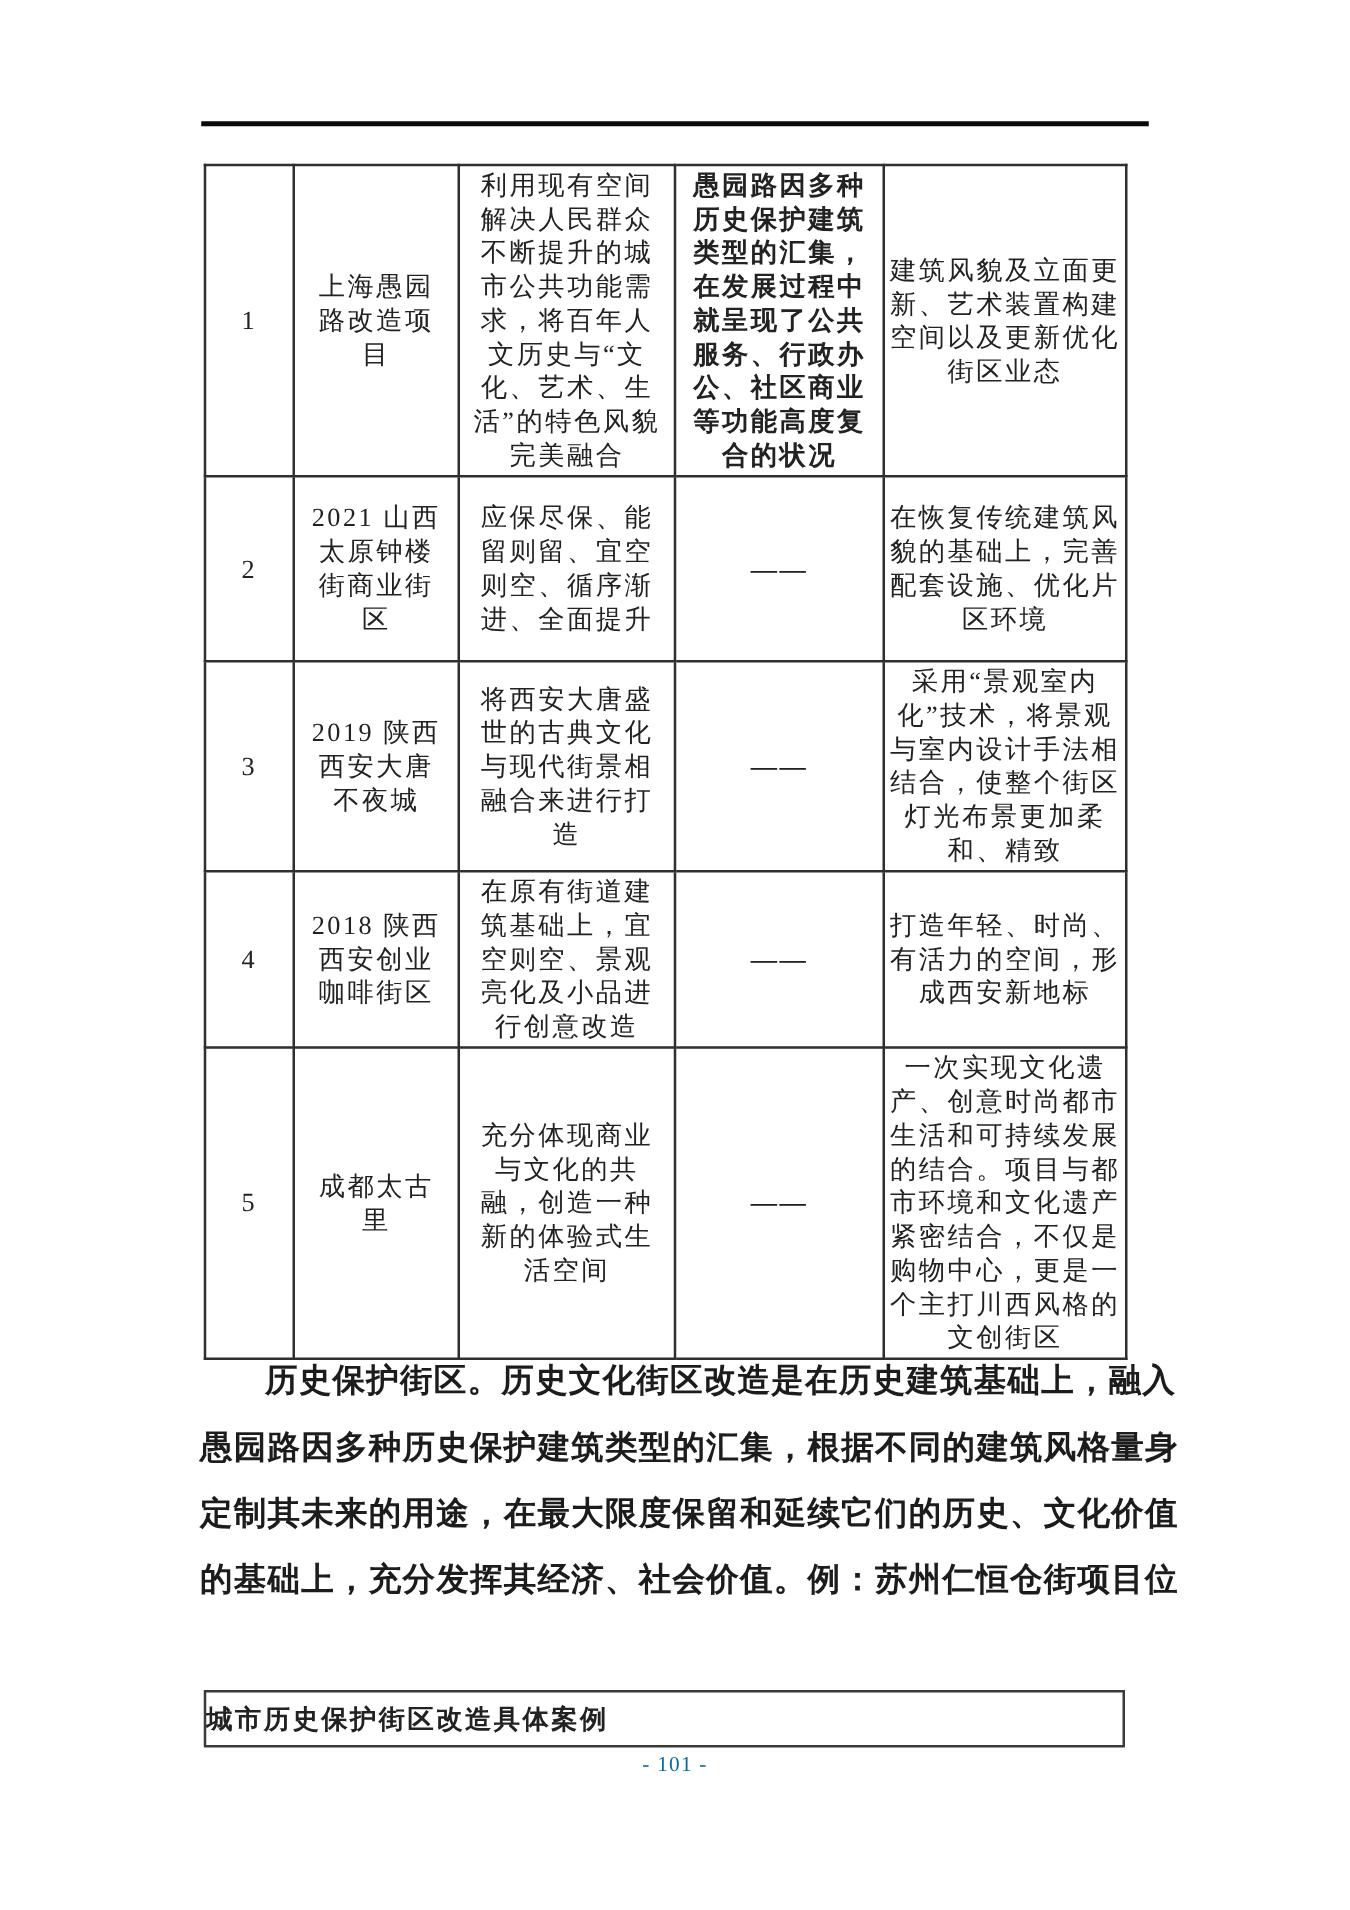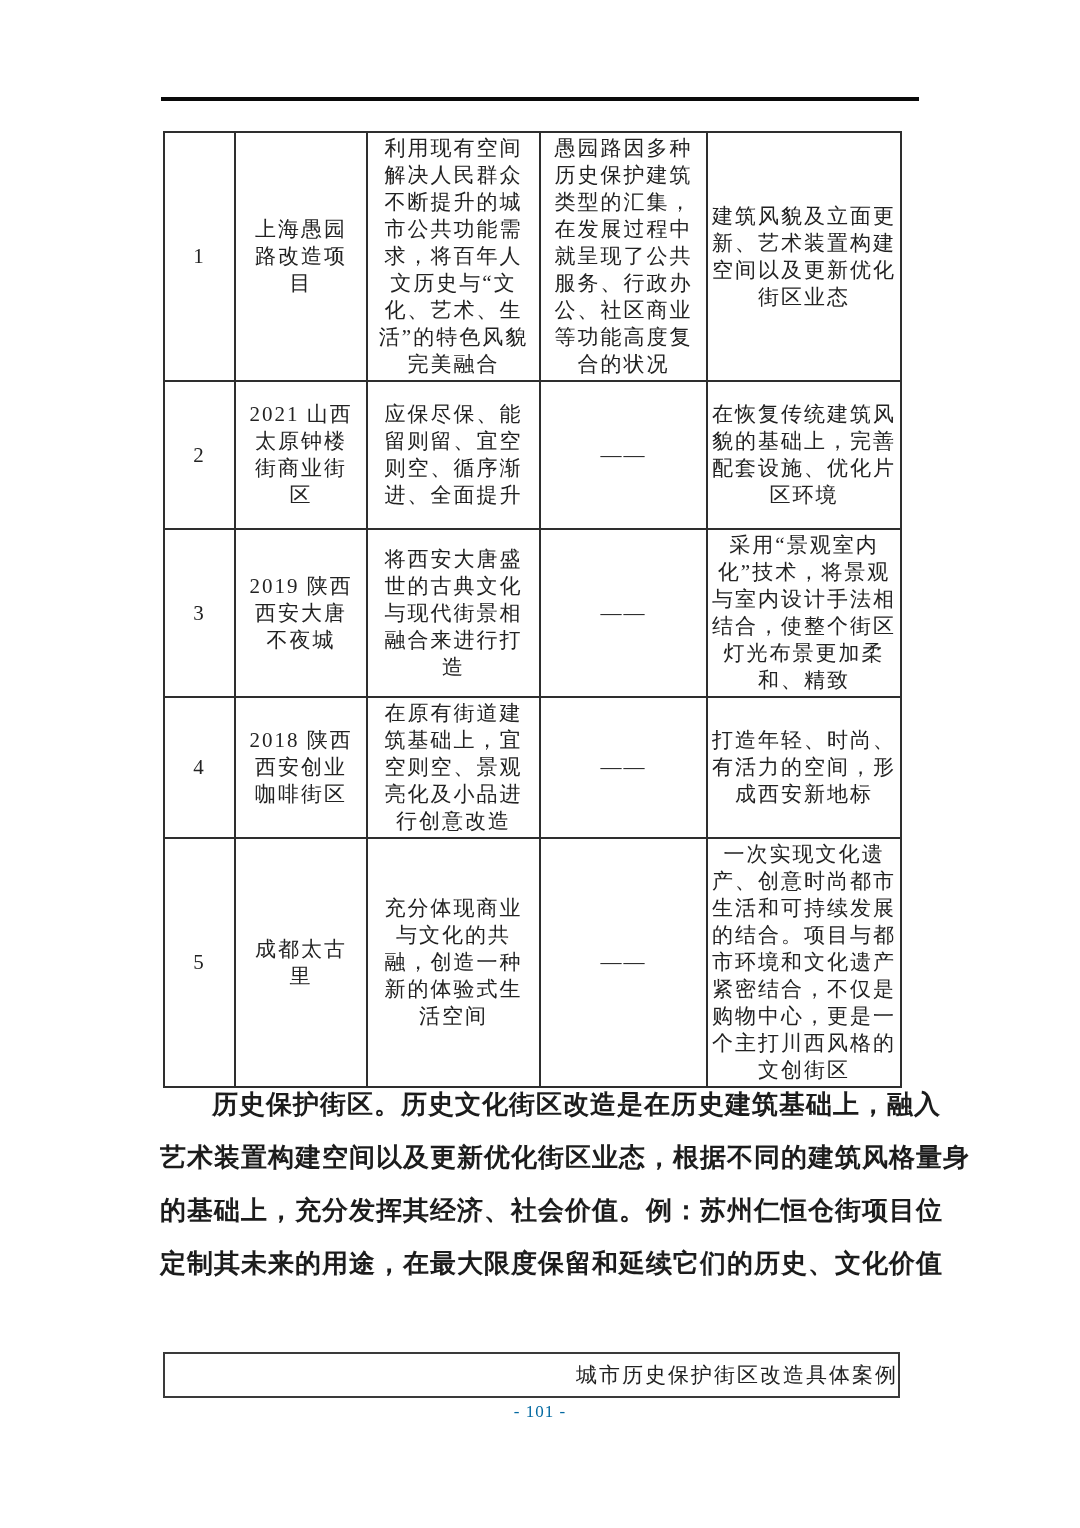--- a/index.html
+++ b/index.html
@@ -38,21 +38,21 @@
     letter-spacing: 2px;
     text-align: center;
     vertical-align: middle;
     padding: 2px 6px;
     color: #222222;
     word-break: break-all;
     margin-left: 32px;
   }
   table.case-table td.c-num   { padding: 2px 2px; }
   table.case-table td.c-name  { padding: 19px 9px; }
-  table.case-table td.c-bg    { padding: 2px 6px; }
+  table.case-table td.c-bg    { padding: 2px 6px; font-weight: bold; }
   table.case-table td.c-out   { padding: 2px 4px; }
   tr.r1 { height: 248px; }
   tr.r2 { height: 114px; }
   tr.r3 { height: 166px; }
   tr.r4 { height: 138px; }
   tr.r5 { height: 246px; }
   .para {
     position: absolute;
     left: 160px;
     top: 1078px;
@@ -73,24 +73,25 @@
   .pline-last  { text-align-last: left; }
   .caption-box {
     position: absolute;
     left: 163px;
     top: 1352px;
     width: 733px;
     height: 42px;
     border: 2px solid #3a3a3a;
     display: flex;
     align-items: center;
-    justify-content: flex-end;
+    justify-content: flex-start;
     font-size: 21px;
     letter-spacing: 2px;
     color: #222222;
+    font-weight: bold;
   }
   .page-number {
     position: absolute;
     left: 0;
     top: 1402px;
     width: 100%;
     text-align: center;
     font-size: 17px;
     letter-spacing: 1px;
     color: #0369a1;
@@ -145,23 +146,23 @@
         <td class="c-name">成都太古里</td>
         <td class="c-str">充分体现商业与文化的共融，创造一种新的体验式生活空间</td>
         <td class="c-bg">——</td>
         <td class="c-out">一次实现文化遗产、创意时尚都市生活和可持续发展的结合。项目与都市环境和文化遗产紧密结合，不仅是购物中心，更是一个主打川西风格的文创街区</td>
       </tr>
     </tbody>
   </table>
 
   <div class="para">
     <div class="pline pline-first">历史保护街区。历史文化街区改造是在历史建筑基础上，融入</div>
-    <div class="pline">艺术装置构建空间以及更新优化街区业态，根据不同的建筑风格量身</div>
+    <div class="pline">愚园路因多种历史保护建筑类型的汇集，根据不同的建筑风格量身</div>
+    <div class="pline">定制其未来的用途，在最大限度保留和延续它们的历史、文化价值</div>
     <div class="pline">的基础上，充分发挥其经济、社会价值。例：苏州仁恒仓街项目位</div>
-    <div class="pline">定制其未来的用途，在最大限度保留和延续它们的历史、文化价值</div>
   </div>
 
   <div class="caption-box">
     <span>城市历史保护街区改造具体案例</span>
   </div>
 
   <div class="page-number">- 101 -</div>
 
 </div>
 

